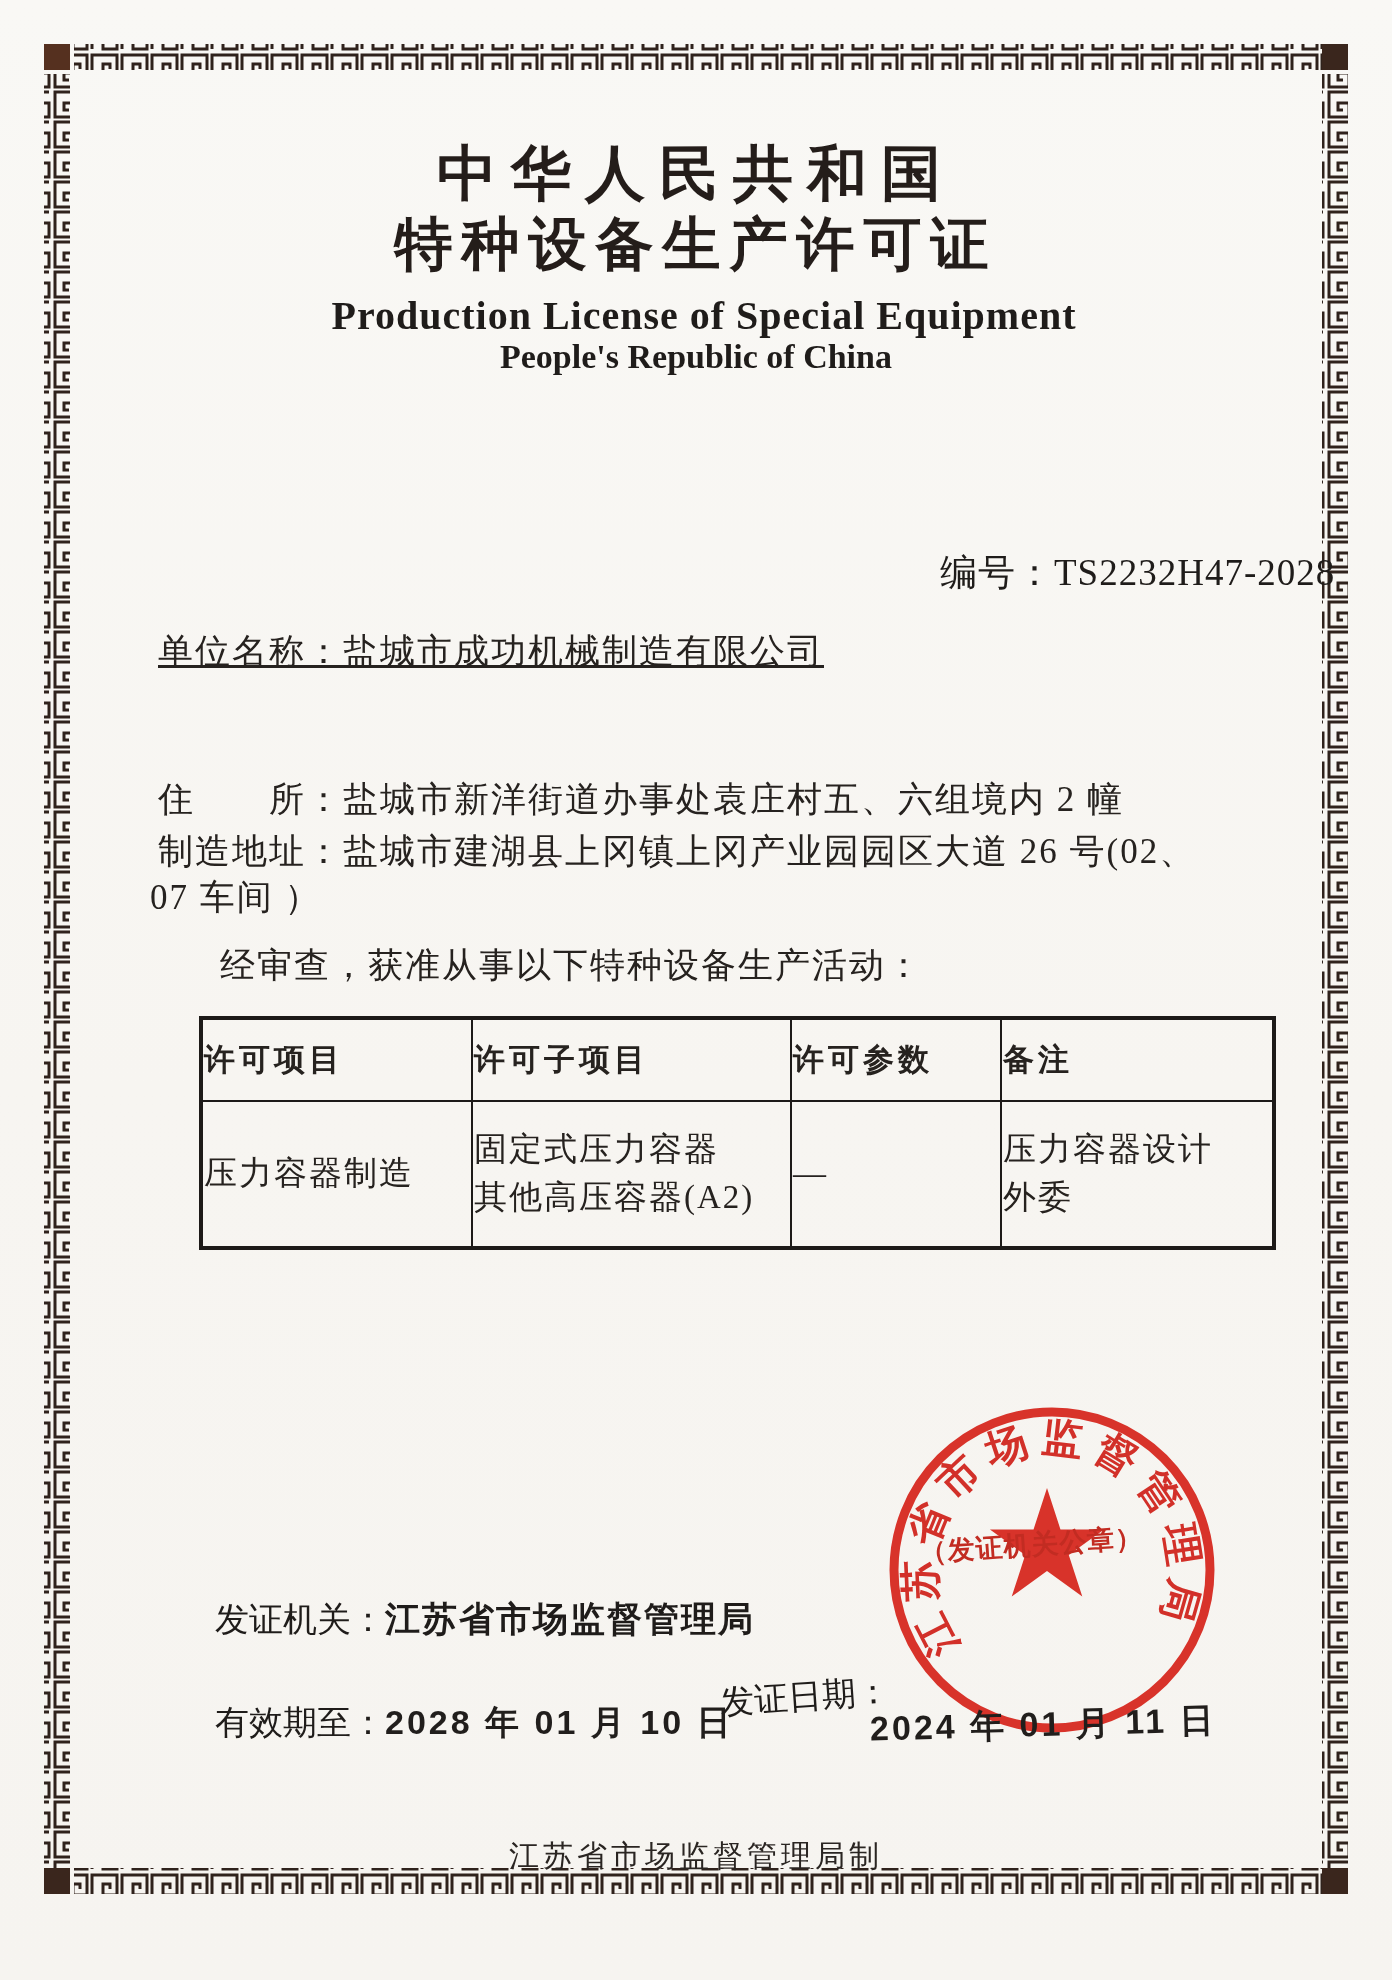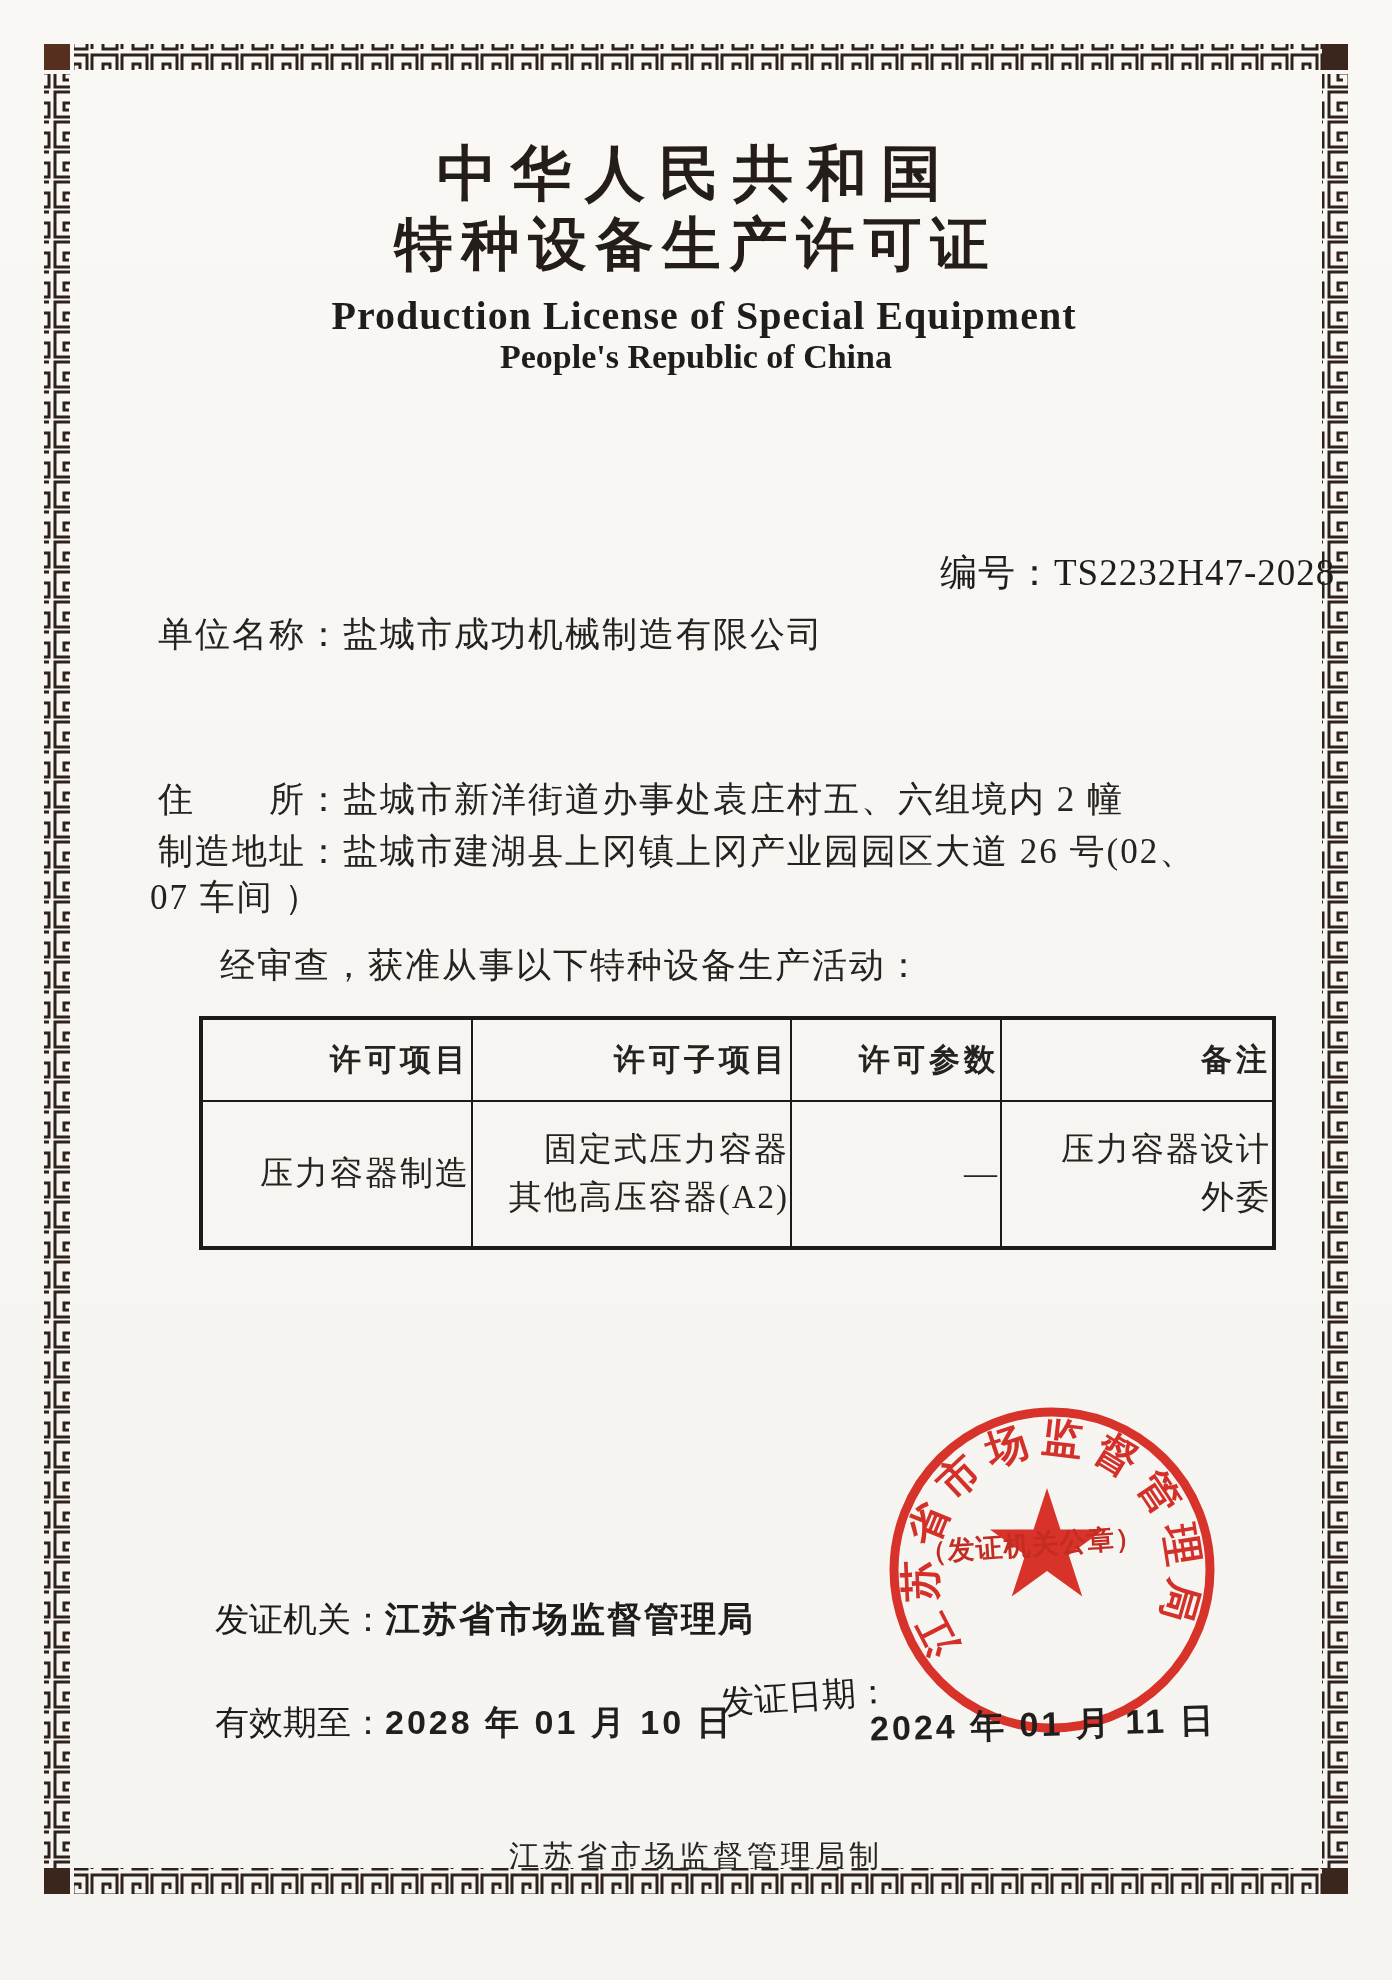--- a/index.html
+++ b/index.html
@@ -18,35 +18,35 @@
   }
   .abs{position:absolute;}
   .center{left:0;width:1392px;text-align:center;}
   .cn{font-family:"Liberation Serif", serif;}
   .title-cn1{top:134px;font-size:60px;font-weight:900;letter-spacing:14px;color:#241d1a;}
   .title-cn2{top:206px;font-size:58px;font-weight:900;letter-spacing:9px;color:#241d1a;}
   .title-en1{top:292px;font-size:40px;font-weight:700;letter-spacing:1px;margin-left:8px;}
   .title-en2{top:338px;font-size:34px;font-weight:700;}
   .license-line{top:548px;left:940px;font-size:37px;letter-spacing:1px;}
   .info-line{font-size:35px;letter-spacing:2px;color:#26221f;}
-  .l-company{top:611px;left:158px;}
+  .l-company{top:628px;left:158px;text-decoration:underline;}
   .l-residence{top:776px;left:158px;}
   .l-mfg{top:828px;left:158px;}
   .l-mfg2{top:874px;left:150px;}
   .l-review{top:942px;left:220px;}
   table.permit{
     position:absolute;left:199px;top:1016px;
     width:1073px;border-collapse:collapse;
     border:4px solid #1d1a18;
     table-layout:fixed;
     background:transparent;
   }
   table.permit th, table.permit td{
     border:2px solid #1d1a18;
-    text-align:right;vertical-align:middle;
+    text-align:left;vertical-align:middle;
     color:#26221f;
   }
   table.permit th{height:78px;font-size:31px;font-weight:600;letter-spacing:4px;}
   table.permit td{height:142px;font-size:33px;letter-spacing:2px;white-space:pre-line;line-height:1.45;}
   .col1{width:271px;} .col2{width:319px;} .col3{width:210px;} .col4{width:273px;}
   .issuer-line{top:1596px;left:215px;font-size:34px;}
   .issuer-line b{font-size:35px;letter-spacing:2px;}
   .valid-line{top:1700px;left:215px;font-size:34px;}
   .date-val{font-family:"Liberation Sans", sans-serif;font-weight:700;font-size:34px;letter-spacing:3px;color:#211e1c;}
   .issue-label{top:1674px;left:720px;font-size:34px;transform:rotate(-4deg);}

